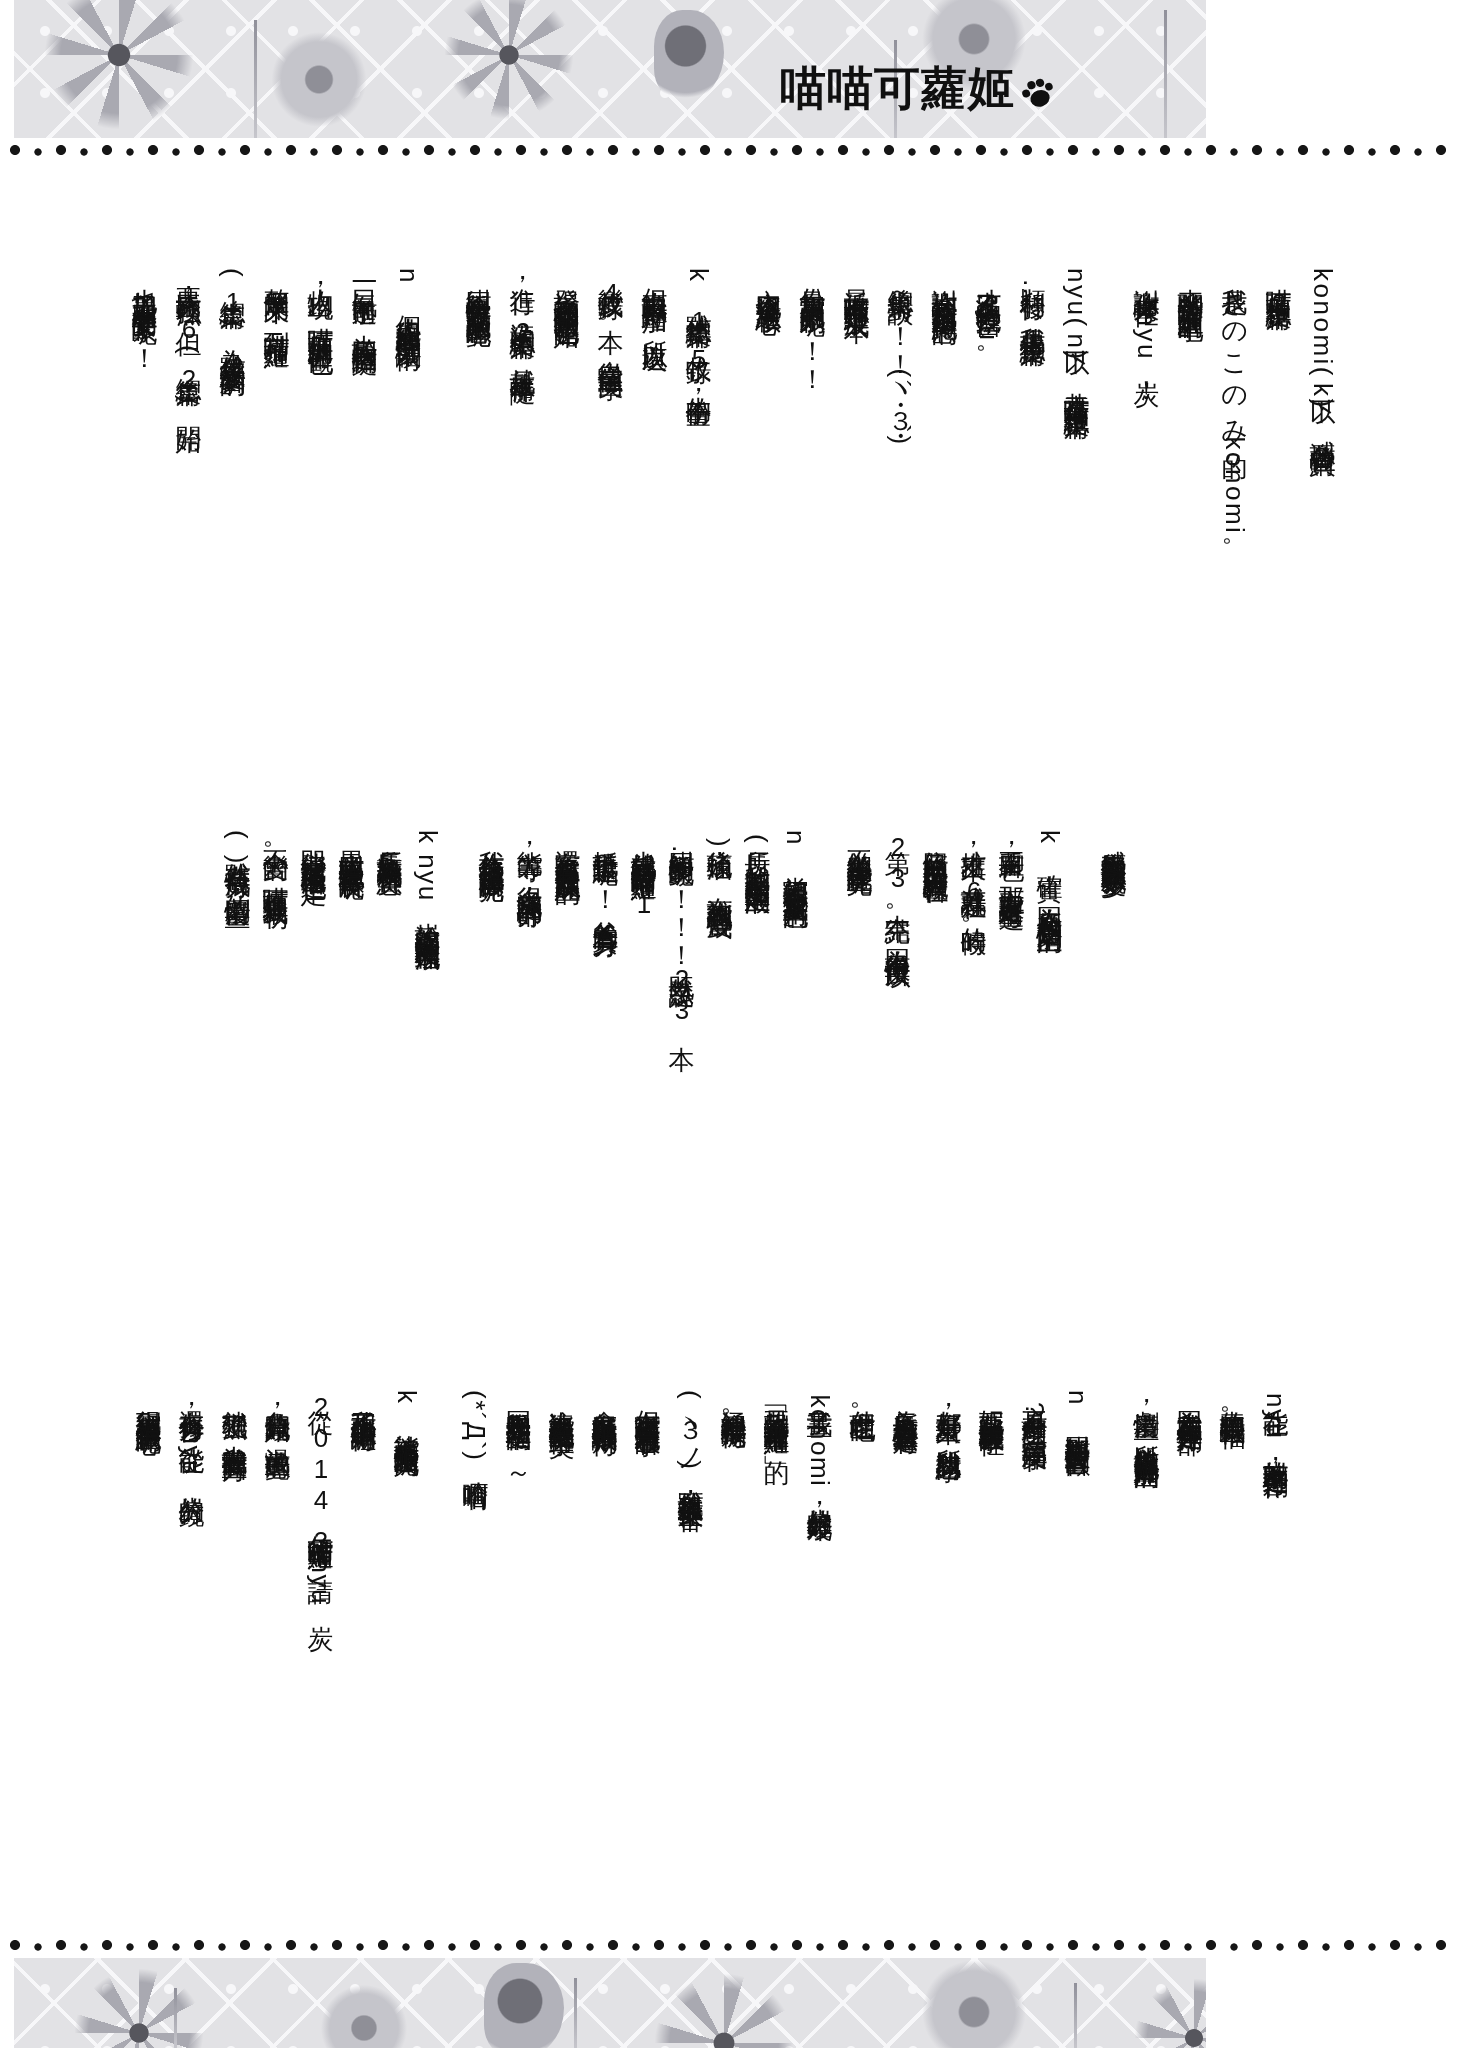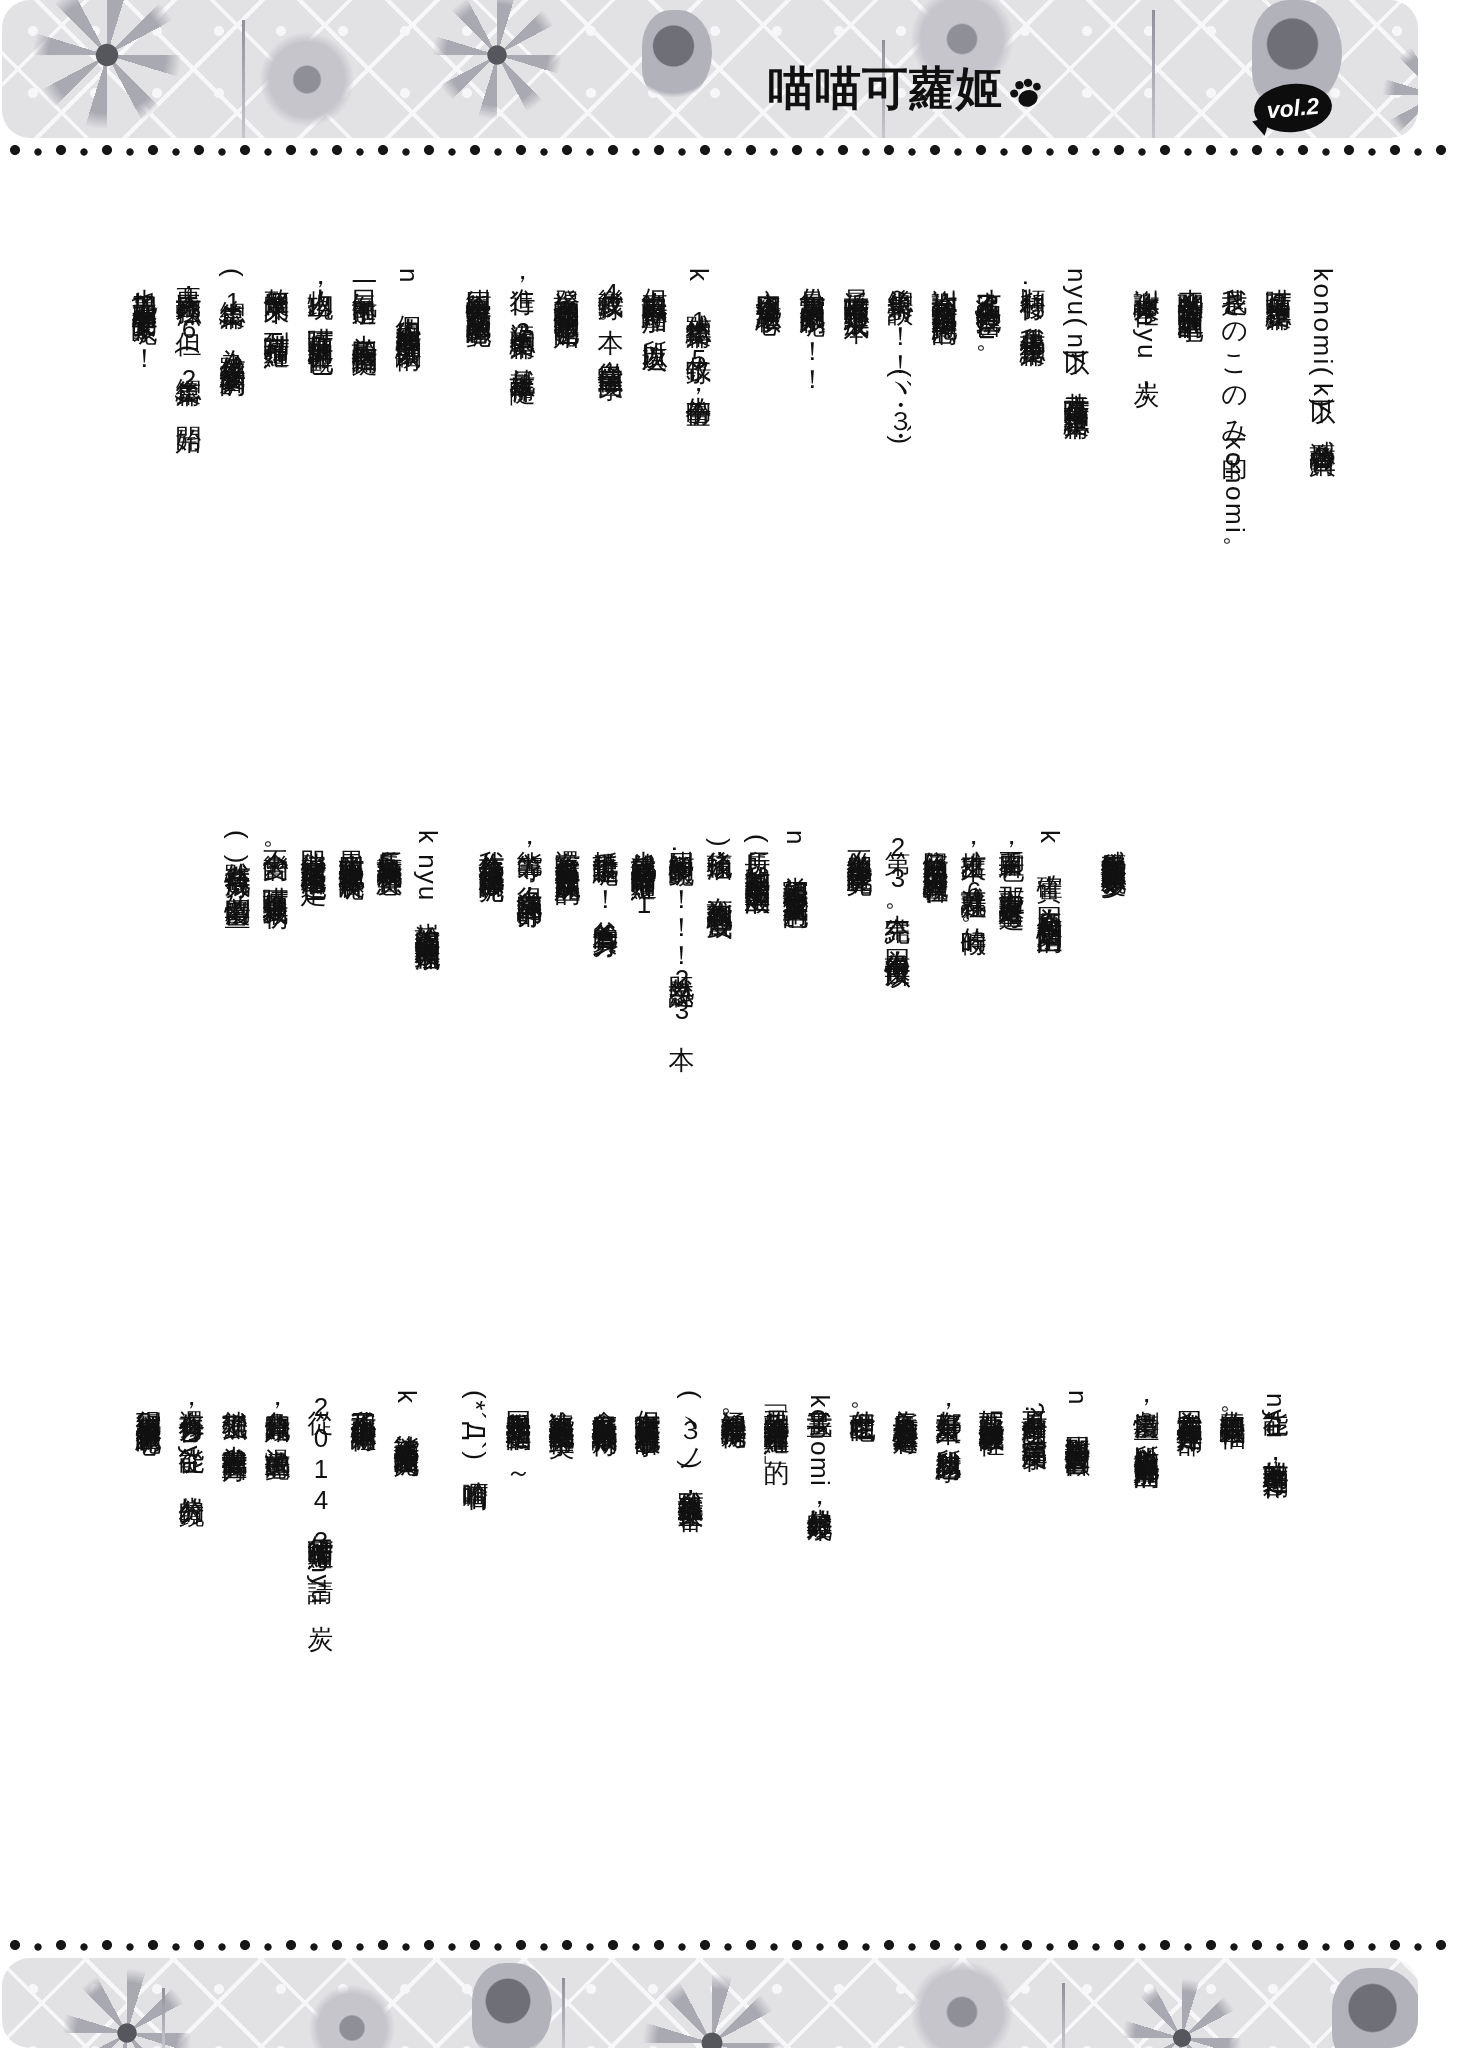--- a/index.html
+++ b/index.html
@@ -1,26 +1,26 @@
 <!DOCTYPE html>
 <html><head>
 <meta charset="utf-8">
 <style>
   html,body{margin:0;padding:0;background:#888;}
   .page{position:relative;width:1464px;height:2048px;background:#ffffff;overflow:hidden;
         font-family:"Liberation Sans",sans-serif;}
 
   
-  .band{position:absolute;left:2px;width:1416px;overflow:hidden;
+  .band{position:absolute;left:14px;width:1192px;overflow:hidden;
         background-color:#e2e2e5;
         background-image:
           radial-gradient(circle 6px at 31px 31px,#f7f7f9 0 4.5px,rgba(0,0,0,0) 5.5px),
           repeating-linear-gradient(45deg,rgba(255,255,255,0) 0 58px,#f7f7f9 58px 62px),
           repeating-linear-gradient(135deg,rgba(255,255,255,0) 0 58px,#f7f7f9 58px 62px);
-        background-size:62px 62px,auto,auto;border-radius:28px;}
+        background-size:62px 62px,auto,auto;}
   .band-top{top:0;height:138px;}
   .band-bottom{top:1958px;height:90px;}
 
   .fl{position:absolute;}
   .fl-star{border-radius:50%;
      background:
        radial-gradient(circle,#56565d 0 10%,rgba(0,0,0,0) 11%),
        repeating-conic-gradient(#a9a9b1 0 17deg,rgba(0,0,0,0) 17deg 45deg);
      -webkit-mask:radial-gradient(circle,#000 0 55%,rgba(0,0,0,0) 70%);
      mask:radial-gradient(circle,#000 0 55%,rgba(0,0,0,0) 70%);}

